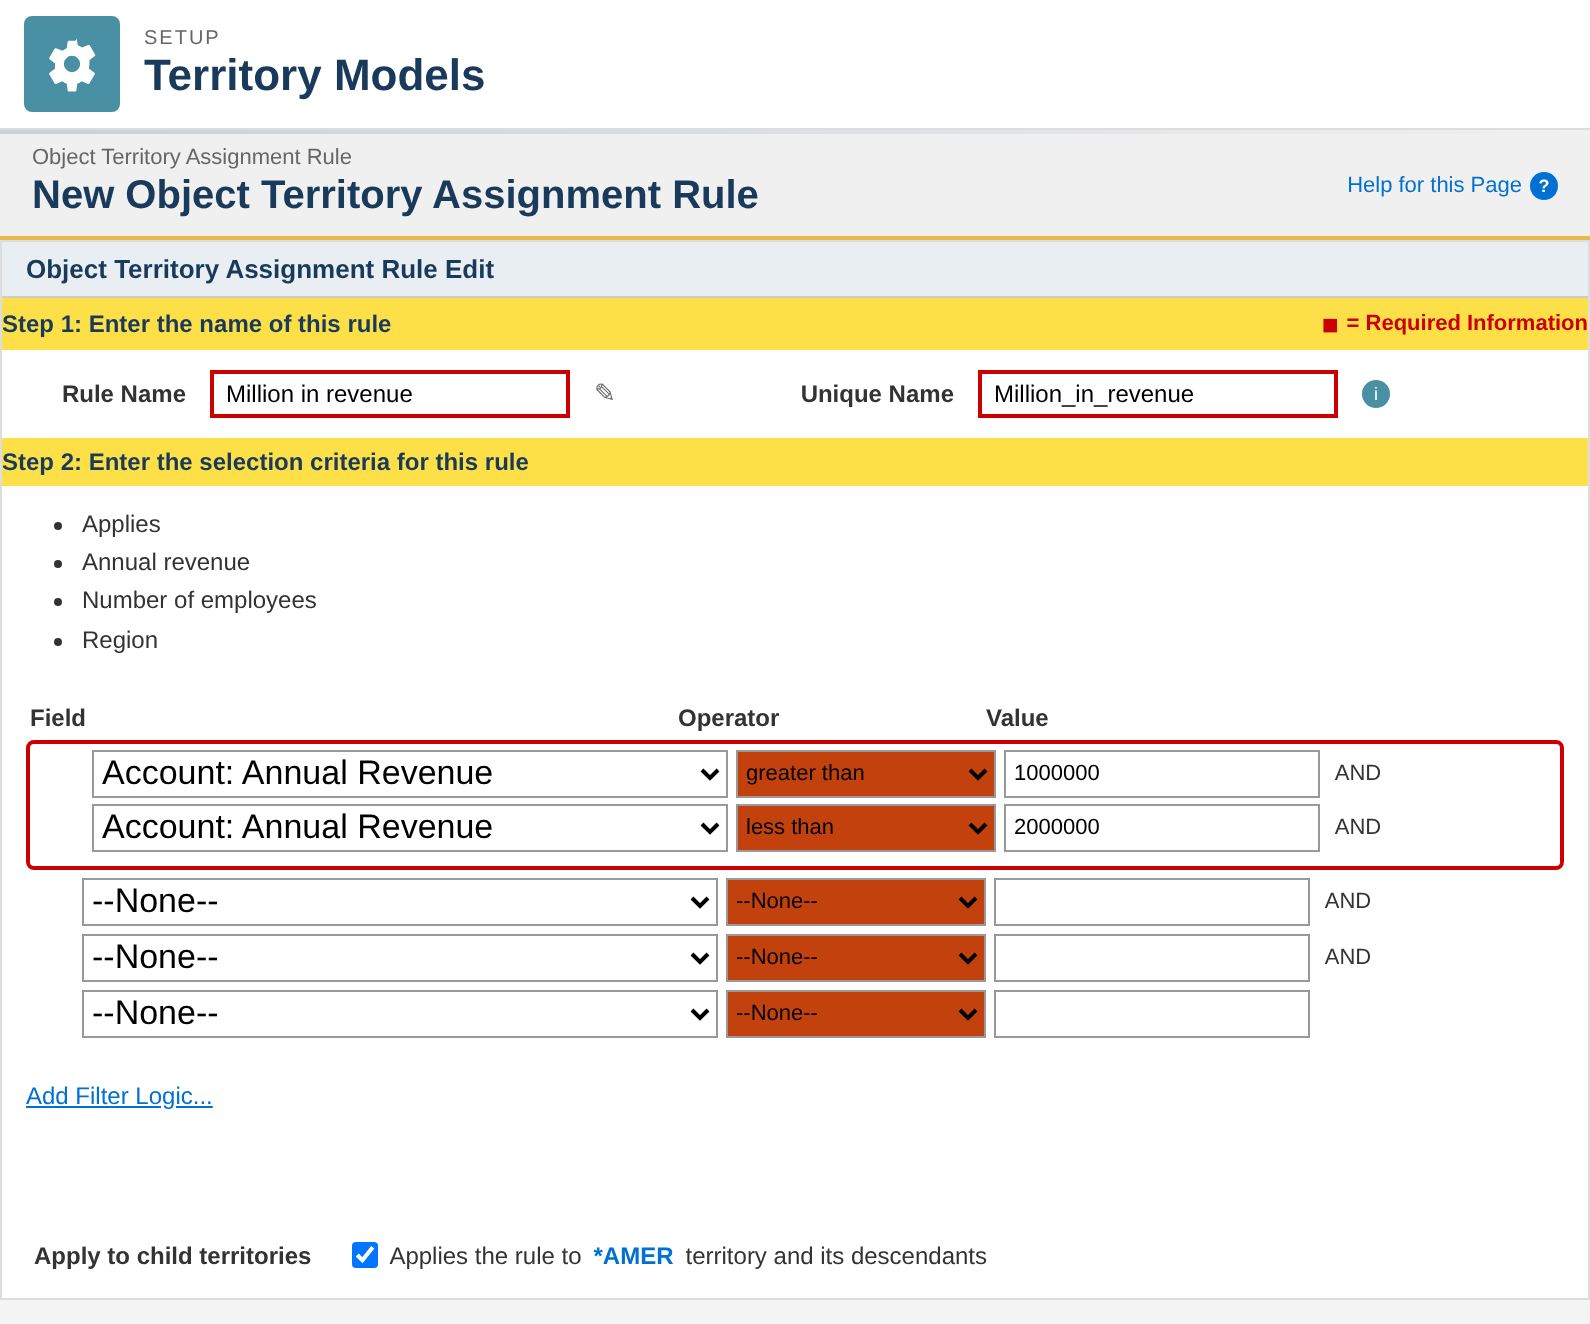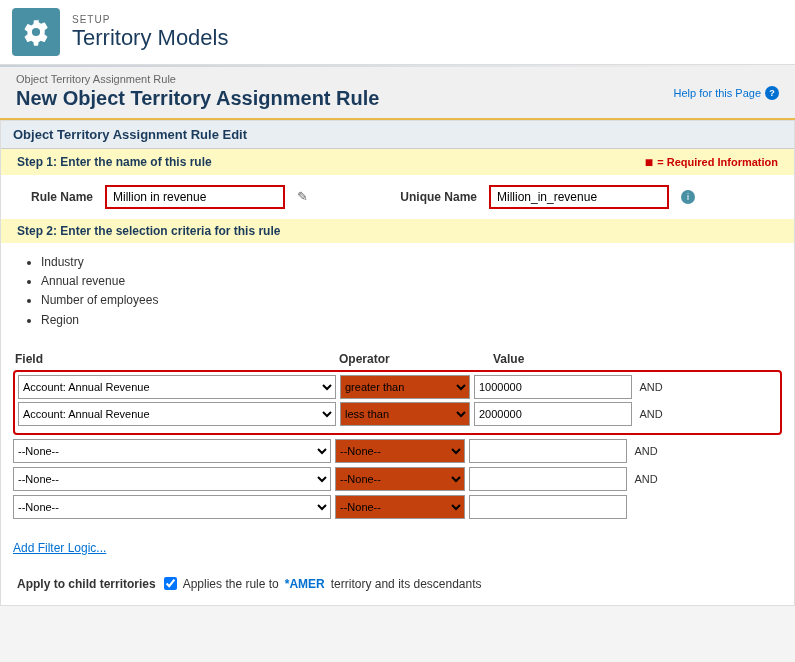--- a/index.html
+++ b/index.html
@@ -3,35 +3,35 @@
   <meta charset="utf-8">
   <style>
     * { box-sizing: border-box; margin: 0; padding: 0; }
     body { font-family: Arial, sans-serif; font-size: 12px; background: #f4f4f4; color: #333; width: 795px; }
 
     
     .header { background: #fff; border-bottom: 1px solid #ddd; padding: 8px 12px; display: flex; align-items: center; gap: 12px; }
     .header-icon { background: #4a90a4; width: 48px; height: 48px; display: flex; align-items: center; justify-content: center; border-radius: 4px; }
     .header-icon svg { width: 28px; height: 28px; fill: white; }
     .header-text .setup-label { color: #666; font-size: 10px; text-transform: uppercase; letter-spacing: 1px; }
-    .header-text .page-title { font-size: 22px; color: #1a3a5c; font-weight: normal; }
+    .header-text .page-title { font-size: 22px; color: #1a3a5c; font-weight: bold; }
 
     
     .breadcrumb-bar { background: #f0f0f0; border-bottom: 2px solid #e8b84b; padding: 6px 16px; display: flex; justify-content: space-between; align-items: center; }
     .breadcrumb { font-size: 11px; color: #666; }
     .page-heading { font-size: 20px; color: #1a3a5c; font-weight: bold; padding: 2px 0; }
     .help-link { color: #0070d2; font-size: 11px; text-decoration: none; display: flex; align-items: center; gap: 4px; }
     .help-circle { background: #0070d2; color: white; border-radius: 50%; width: 14px; height: 14px; display: inline-flex; align-items: center; justify-content: center; font-size: 9px; font-weight: bold; }
 
     
     .main-content { background: #fff; margin: 0; border: 1px solid #ddd; }
 
     .section-header { background: #e8eef2; border-bottom: 1px solid #ccc; padding: 6px 12px; font-weight: bold; font-size: 13px; color: #1a3a5c; }
 
-    .step-header { background: #fef9c3; padding: 5px 16px; font-weight: bold; font-size: 12px; color: #1a3a5c; display: flex; justify-content: space-between; align-items: center; }
+    .step-header { background: #fde047; padding: 5px 0; font-weight: bold; font-size: 12px; color: #1a3a5c; display: flex; justify-content: space-between; align-items: center; }
     .required-info { color: #c00; font-size: 11px; display: flex; align-items: center; gap: 4px; }
     .req-marker { color: #c00; font-weight: bold; font-size: 14px; }
 
     .form-row { padding: 10px 12px; display: flex; align-items: center; gap: 12px; }
     .form-label { font-weight: bold; font-size: 12px; min-width: 80px; text-align: right; }
     .form-input { border: 1px solid #999; padding: 3px 6px; font-size: 12px; height: 24px; width: 180px; }
     .form-input.highlighted { border: 2px solid #c00; }
     .info-icon { background: #4a90a4; color: white; border-radius: 50%; width: 14px; height: 14px; display: inline-flex; align-items: center; justify-content: center; font-size: 9px; cursor: pointer; }
     .edit-icon { width: 16px; height: 16px; cursor: pointer; }
 
@@ -42,29 +42,29 @@
 
     
     .filter-table-wrapper { padding: 0 12px 10px; }
     .filter-header-row { display: flex; gap: 4px; margin-bottom: 4px; padding: 0 2px; align-items: flex-end; }
     .col-field { width: 320px; font-weight: bold; font-size: 12px; }
     .col-operator { width: 150px; font-weight: bold; font-size: 12px; }
     .col-value { width: 160px; font-weight: bold; font-size: 12px; }
 
     .filter-row { display: flex; gap: 4px; align-items: center; margin-bottom: 4px; }
 
-    .field-select { width: 318px; height: 24px; border: 1px solid #999; font-size: 11px; background: #fff; }
+    .field-select { width: 318px; height: 24px; border: 1px solid #999; font-size: 17px; background: #fff; margin-left: 28px; }
     .operator-select { width: 130px; height: 24px; border: 1px solid #999; font-size: 11px; background: #c2410c; }
     .value-input { width: 158px; height: 24px; border: 1px solid #999; font-size: 11px; padding: 2px 4px; }
     .and-label { font-size: 11px; color: #333; width: 30px; text-align: center; }
 
     .add-filter-link { color: #0070d2; font-size: 12px; text-decoration: underline; cursor: pointer; padding: 4px 0; display: inline-block; margin: 4px 12px; }
 
     .step3-content { padding: 10px 16px; }
-    .child-row { display: flex; align-items: flex-end; gap: 8px; padding: 4px 0; }
+    .child-row { display: flex; align-items: flex-end; gap: 20px; padding: 4px 0; margin-top: 44px; }
     .child-label { font-weight: bold; font-size: 12px; min-width: 100px; text-align: right; }
     .checkbox-label { display: flex; align-items: center; gap: 6px; font-size: 12px; }
     .amer-text { color: #0070d2; font-weight: bold; }
 
     .divider { height: 2px; background: linear-gradient(to right, #c8d0d8, #f0f0f0); margin: 0; }
   </style>
 </head>
 <body>
 
 <div class="header">
@@ -117,21 +117,21 @@
   </div>
 
   
   <div class="step-header">
     <span>Step 2: Enter the selection criteria for this rule</span>
   </div>
 
   
   <div class="step2-content">
     <ul class="criteria-list">
-      <li>Industry</li>
+      <li>Applies</li>
       <li>Annual revenue</li>
       <li>Number of employees</li>
       <li>Region</li>
     </ul>
   </div>
 
   
   <div class="filter-table-wrapper">
     <div class="filter-header-row">
       <div class="col-field">Field</div>

